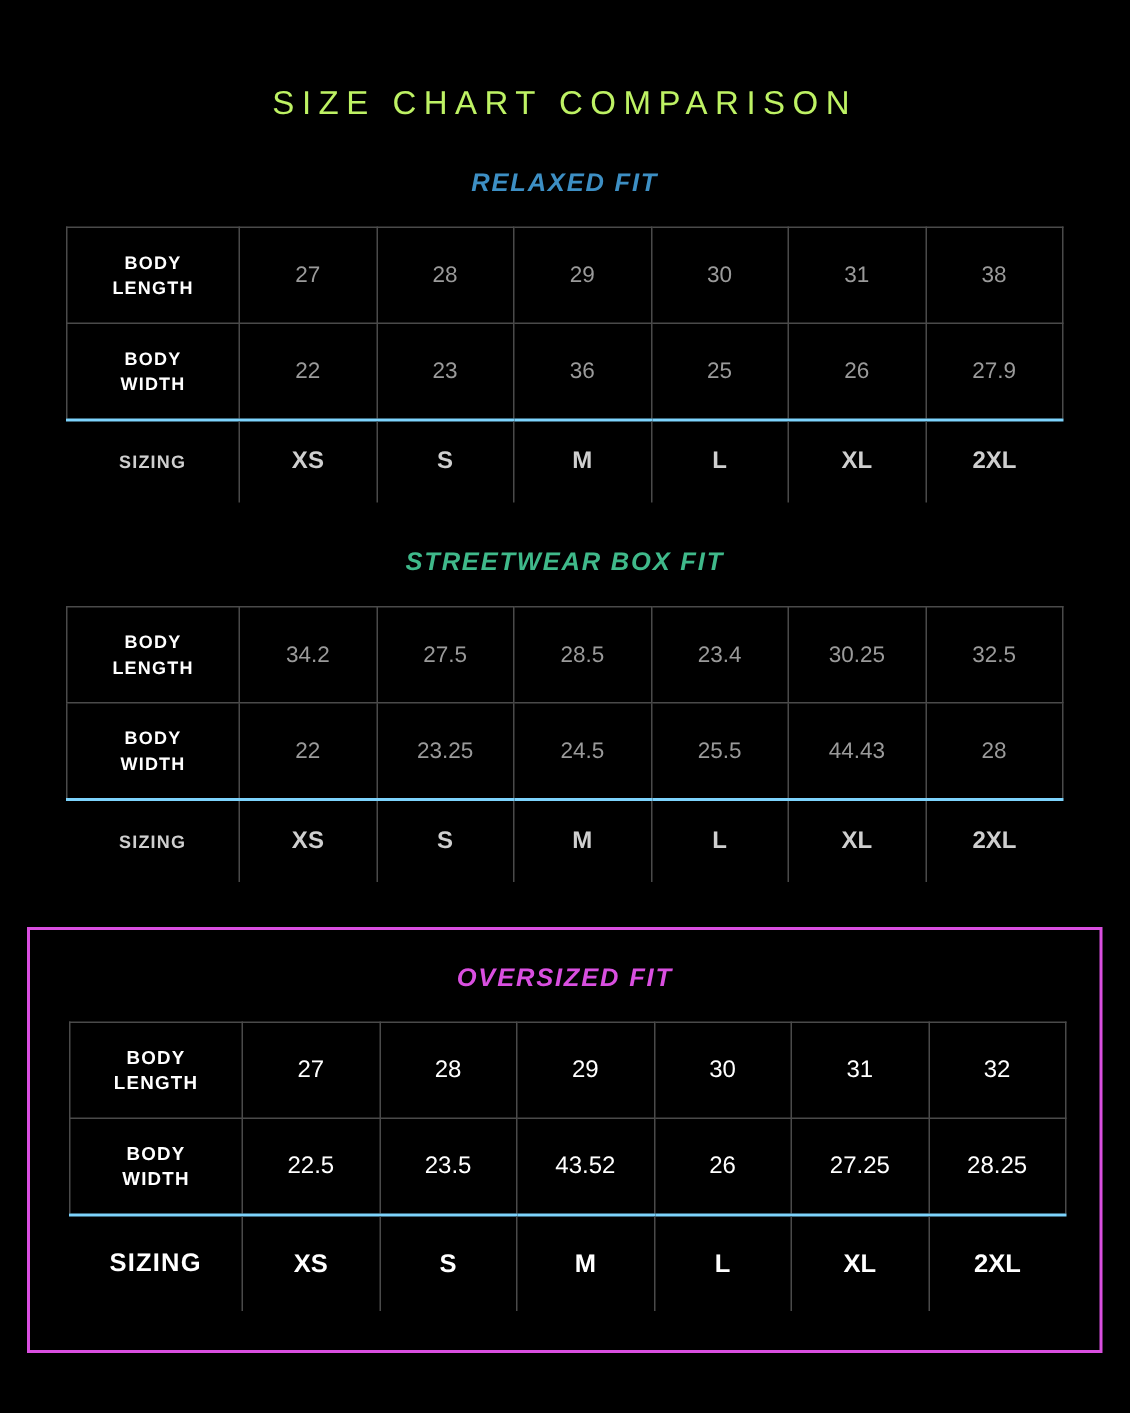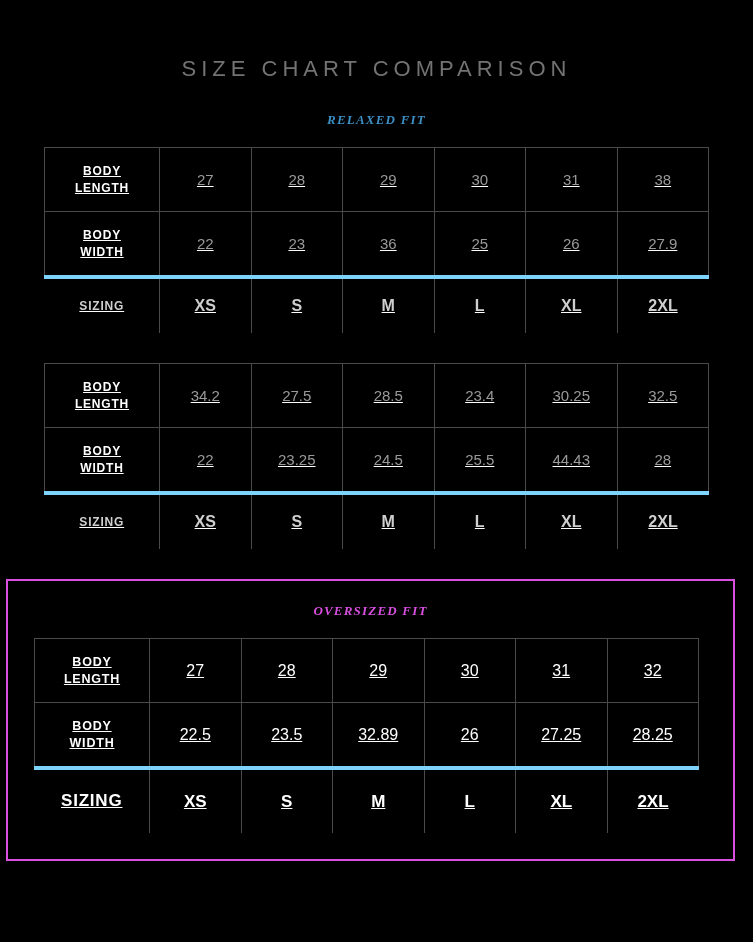--- a/index.html
+++ b/index.html
@@ -20,42 +20,40 @@
     width: 753px;
     height: 942px;
     background: #000000;
   }
 
   .main-title {
     text-align: center;
     font-size: 22px;
     font-weight: 400;
     letter-spacing: 5px;
-    color: #737373;
+    color: #bef264;
     padding-top: 56px;
     margin: 0;
   }
 
   .section {
     margin-top: 30px;
   }
 
   .section-title {
     text-align: center;
-    font-size: 13px;
+    font-size: 17px;
     font-weight: bold;
     font-style: italic;
     letter-spacing: 1.2px;
     margin: 0 0 19px 0;
-    font-family: Liberation Serif, serif;
   }
 
   .chart-wrap {
     padding: 0 44px;
-    text-decoration: underline;
   }
 
   table.size-table {
     width: 665px;
     border-collapse: collapse;
     table-layout: fixed;
   }
 
   table.size-table td {
     border: 1px solid #4a4a4a;
@@ -70,42 +68,42 @@
   table.size-table td.rowhead {
     width: 112px;
     font-size: 12px;
     font-weight: bold;
     letter-spacing: 0.8px;
     color: #ffffff;
     line-height: 1.35;
   }
 
   table.size-table tr.sizing-row td {
-    border-top: 4px solid #7dd3fc;
+    border-top: 2px solid #7dd3fc;
     border-left: none;
     border-right: none;
     border-bottom: none;
     height: 52px;
     font-size: 16px;
     font-weight: bold;
     color: #cfcfcf;
   }
   table.size-table tr.sizing-row td.rowhead {
     font-size: 12px;
     letter-spacing: 0.8px;
     font-weight: bold;
     color: #cfcfcf;
   }
   table.size-table tr.sizing-row td.cell-sep {
     border-left: 1px solid #4a4a4a;
   }
 
   
   .section.highlight {
-    margin: 30px 18px 0 6px;
+    margin: 30px 18px 0 18px;
     border: 2px solid #d94fe0;
     padding: 22px 0 26px 0;
     position: relative;
   }
   .section.highlight .chart-wrap {
     padding: 0 26px;
   }
   .section.highlight table.size-table {
     width: 665px;
   }
@@ -170,20 +168,21 @@
           <td class="cell-sep">L</td>
           <td class="cell-sep">XL</td>
           <td class="cell-sep">2XL</td>
         </tr>
       </tbody>
         </table>
     </div>
   </div>
 
   <div class="section">
+    <div class="section-title" style="color:#3fb98a;">STREETWEAR BOX FIT</div>
     <div class="chart-wrap">
       <table class="size-table">
         <tbody>
             <tr>
           <td class="rowhead">
             <span>BODY</span><br>
             <span>LENGTH</span>
           </td>
           <td>34.2</td>
           <td>27.5</td>
@@ -235,21 +234,21 @@
           <td>31</td>
           <td>32</td>
         </tr>
         <tr>
           <td class="rowhead">
             <span>BODY</span><br>
             <span>WIDTH</span>
           </td>
           <td>22.5</td>
           <td>23.5</td>
-          <td>32.89</td>
+          <td>43.52</td>
           <td>26</td>
           <td>27.25</td>
           <td>28.25</td>
         </tr>
         <tr class="sizing-row">
           <td class="rowhead">SIZING</td>
           <td class="cell-sep">XS</td>
           <td class="cell-sep">S</td>
           <td class="cell-sep">M</td>
           <td class="cell-sep">L</td>

